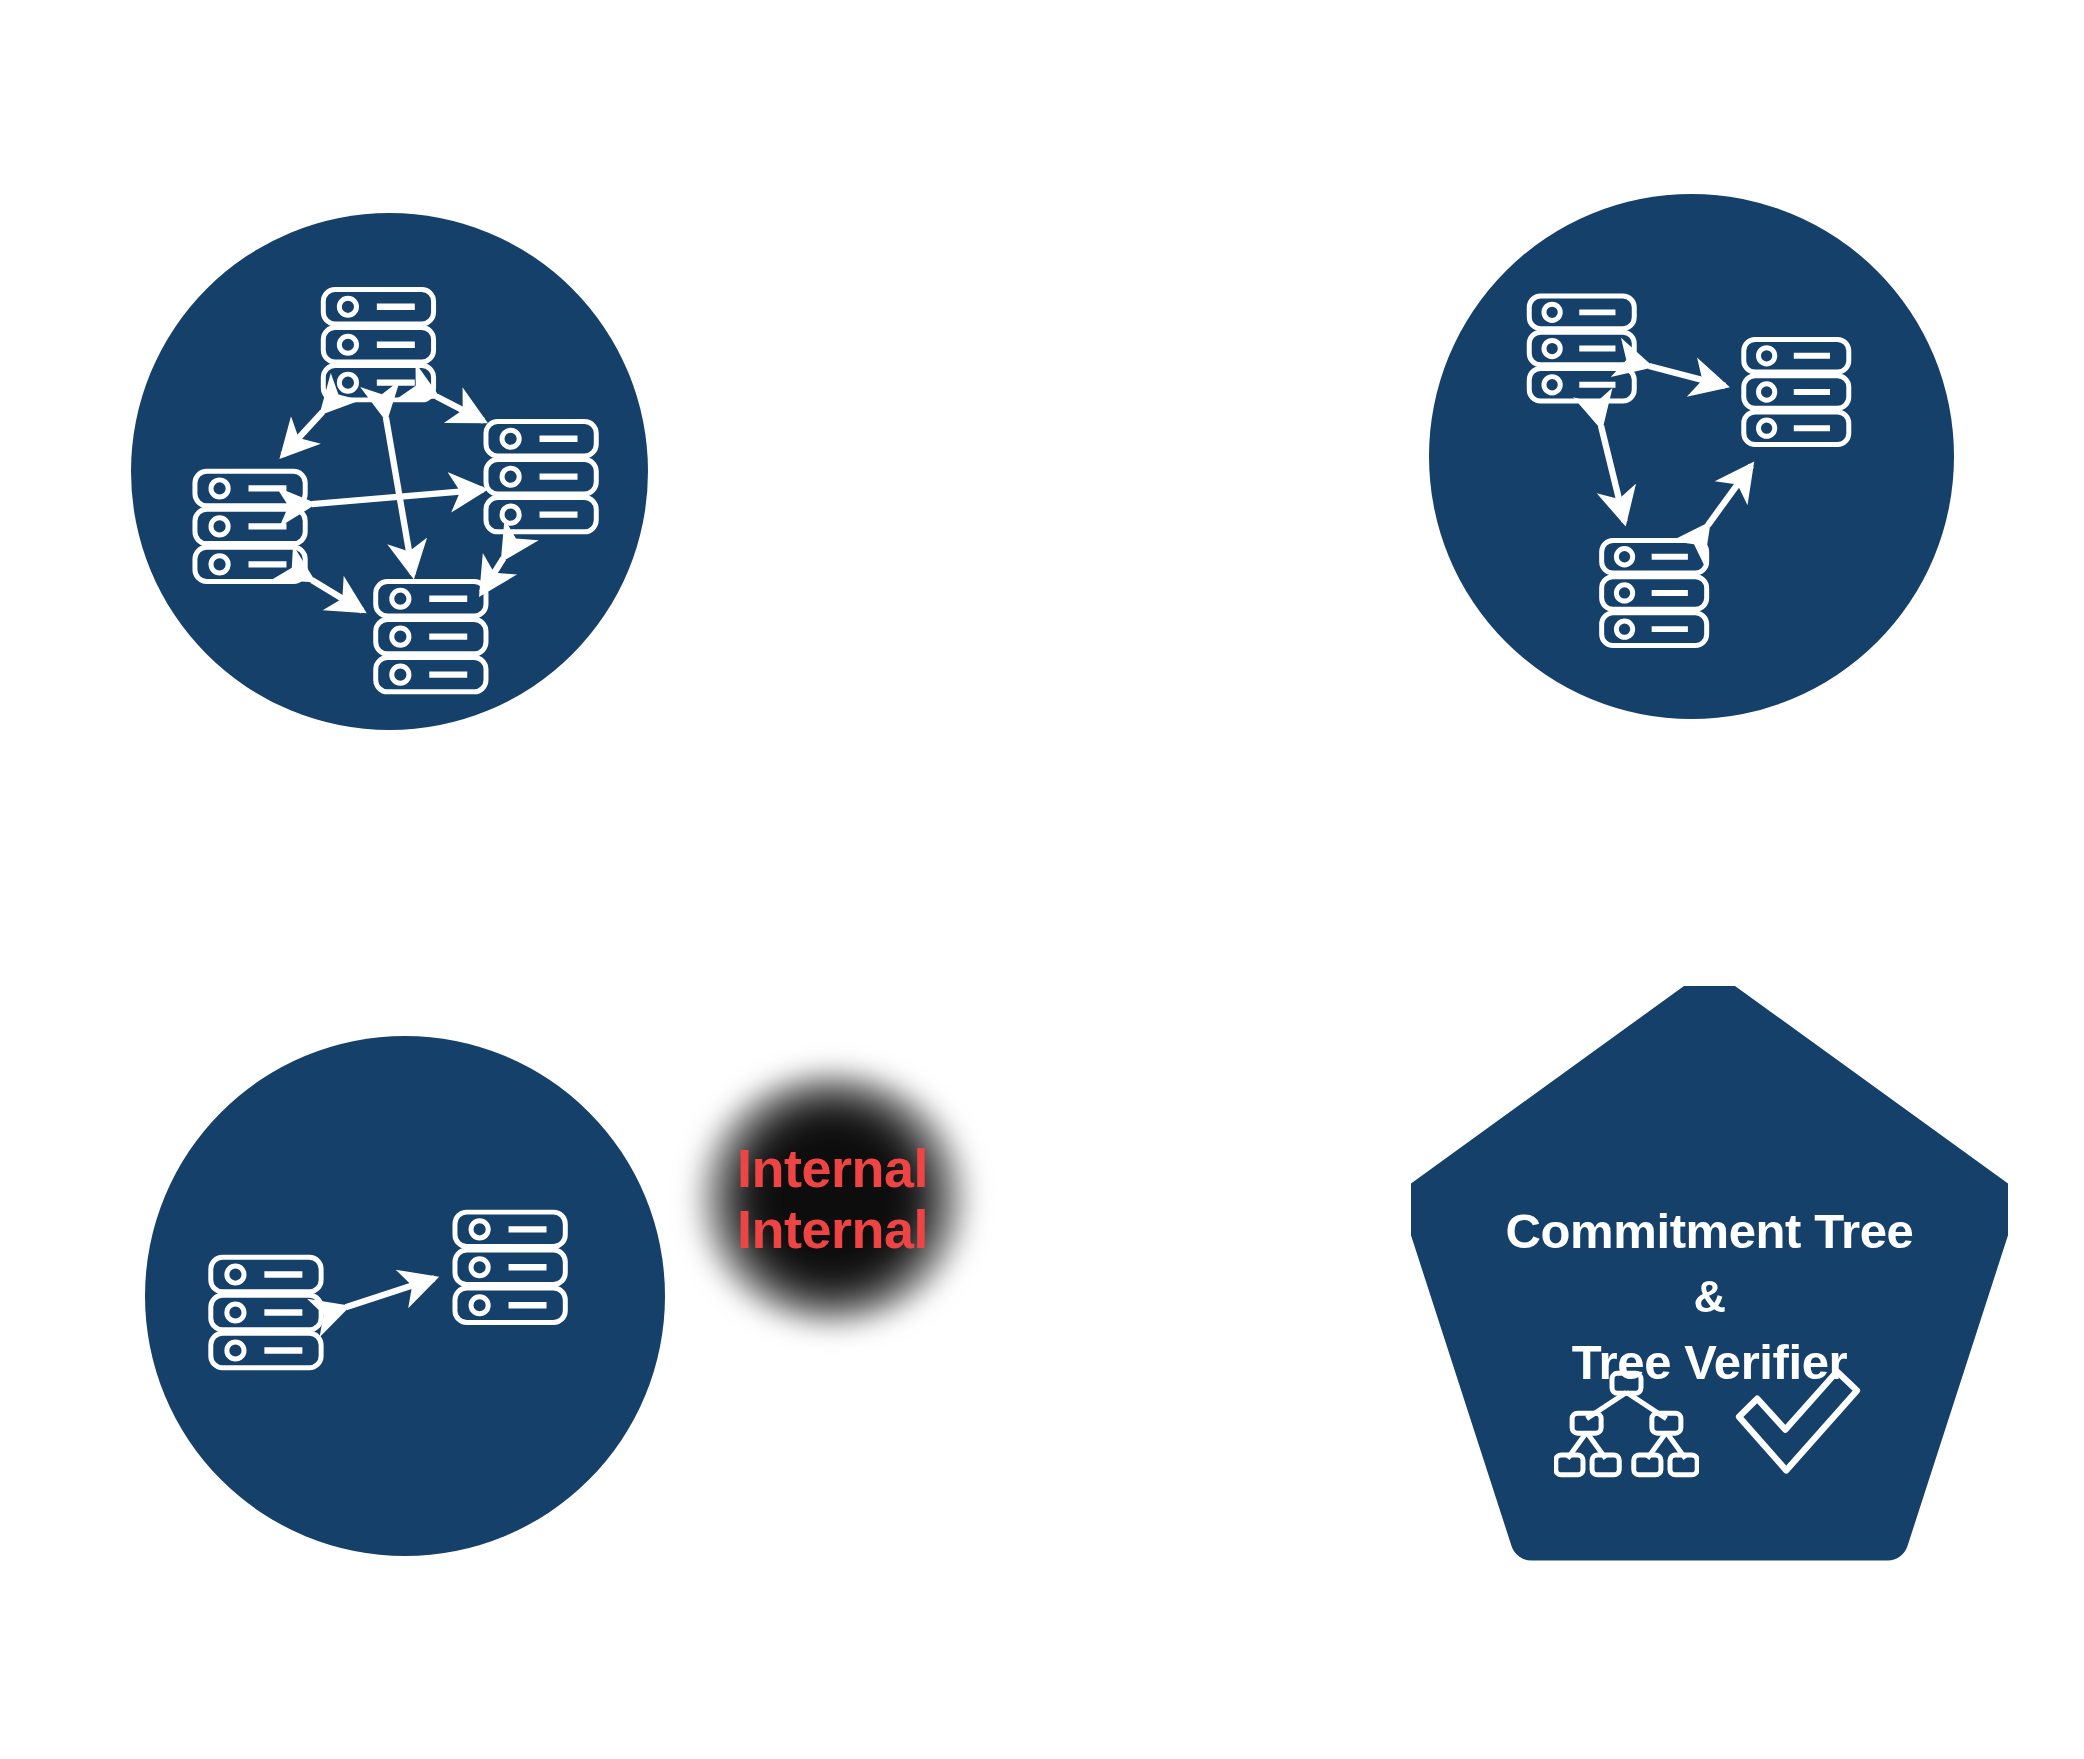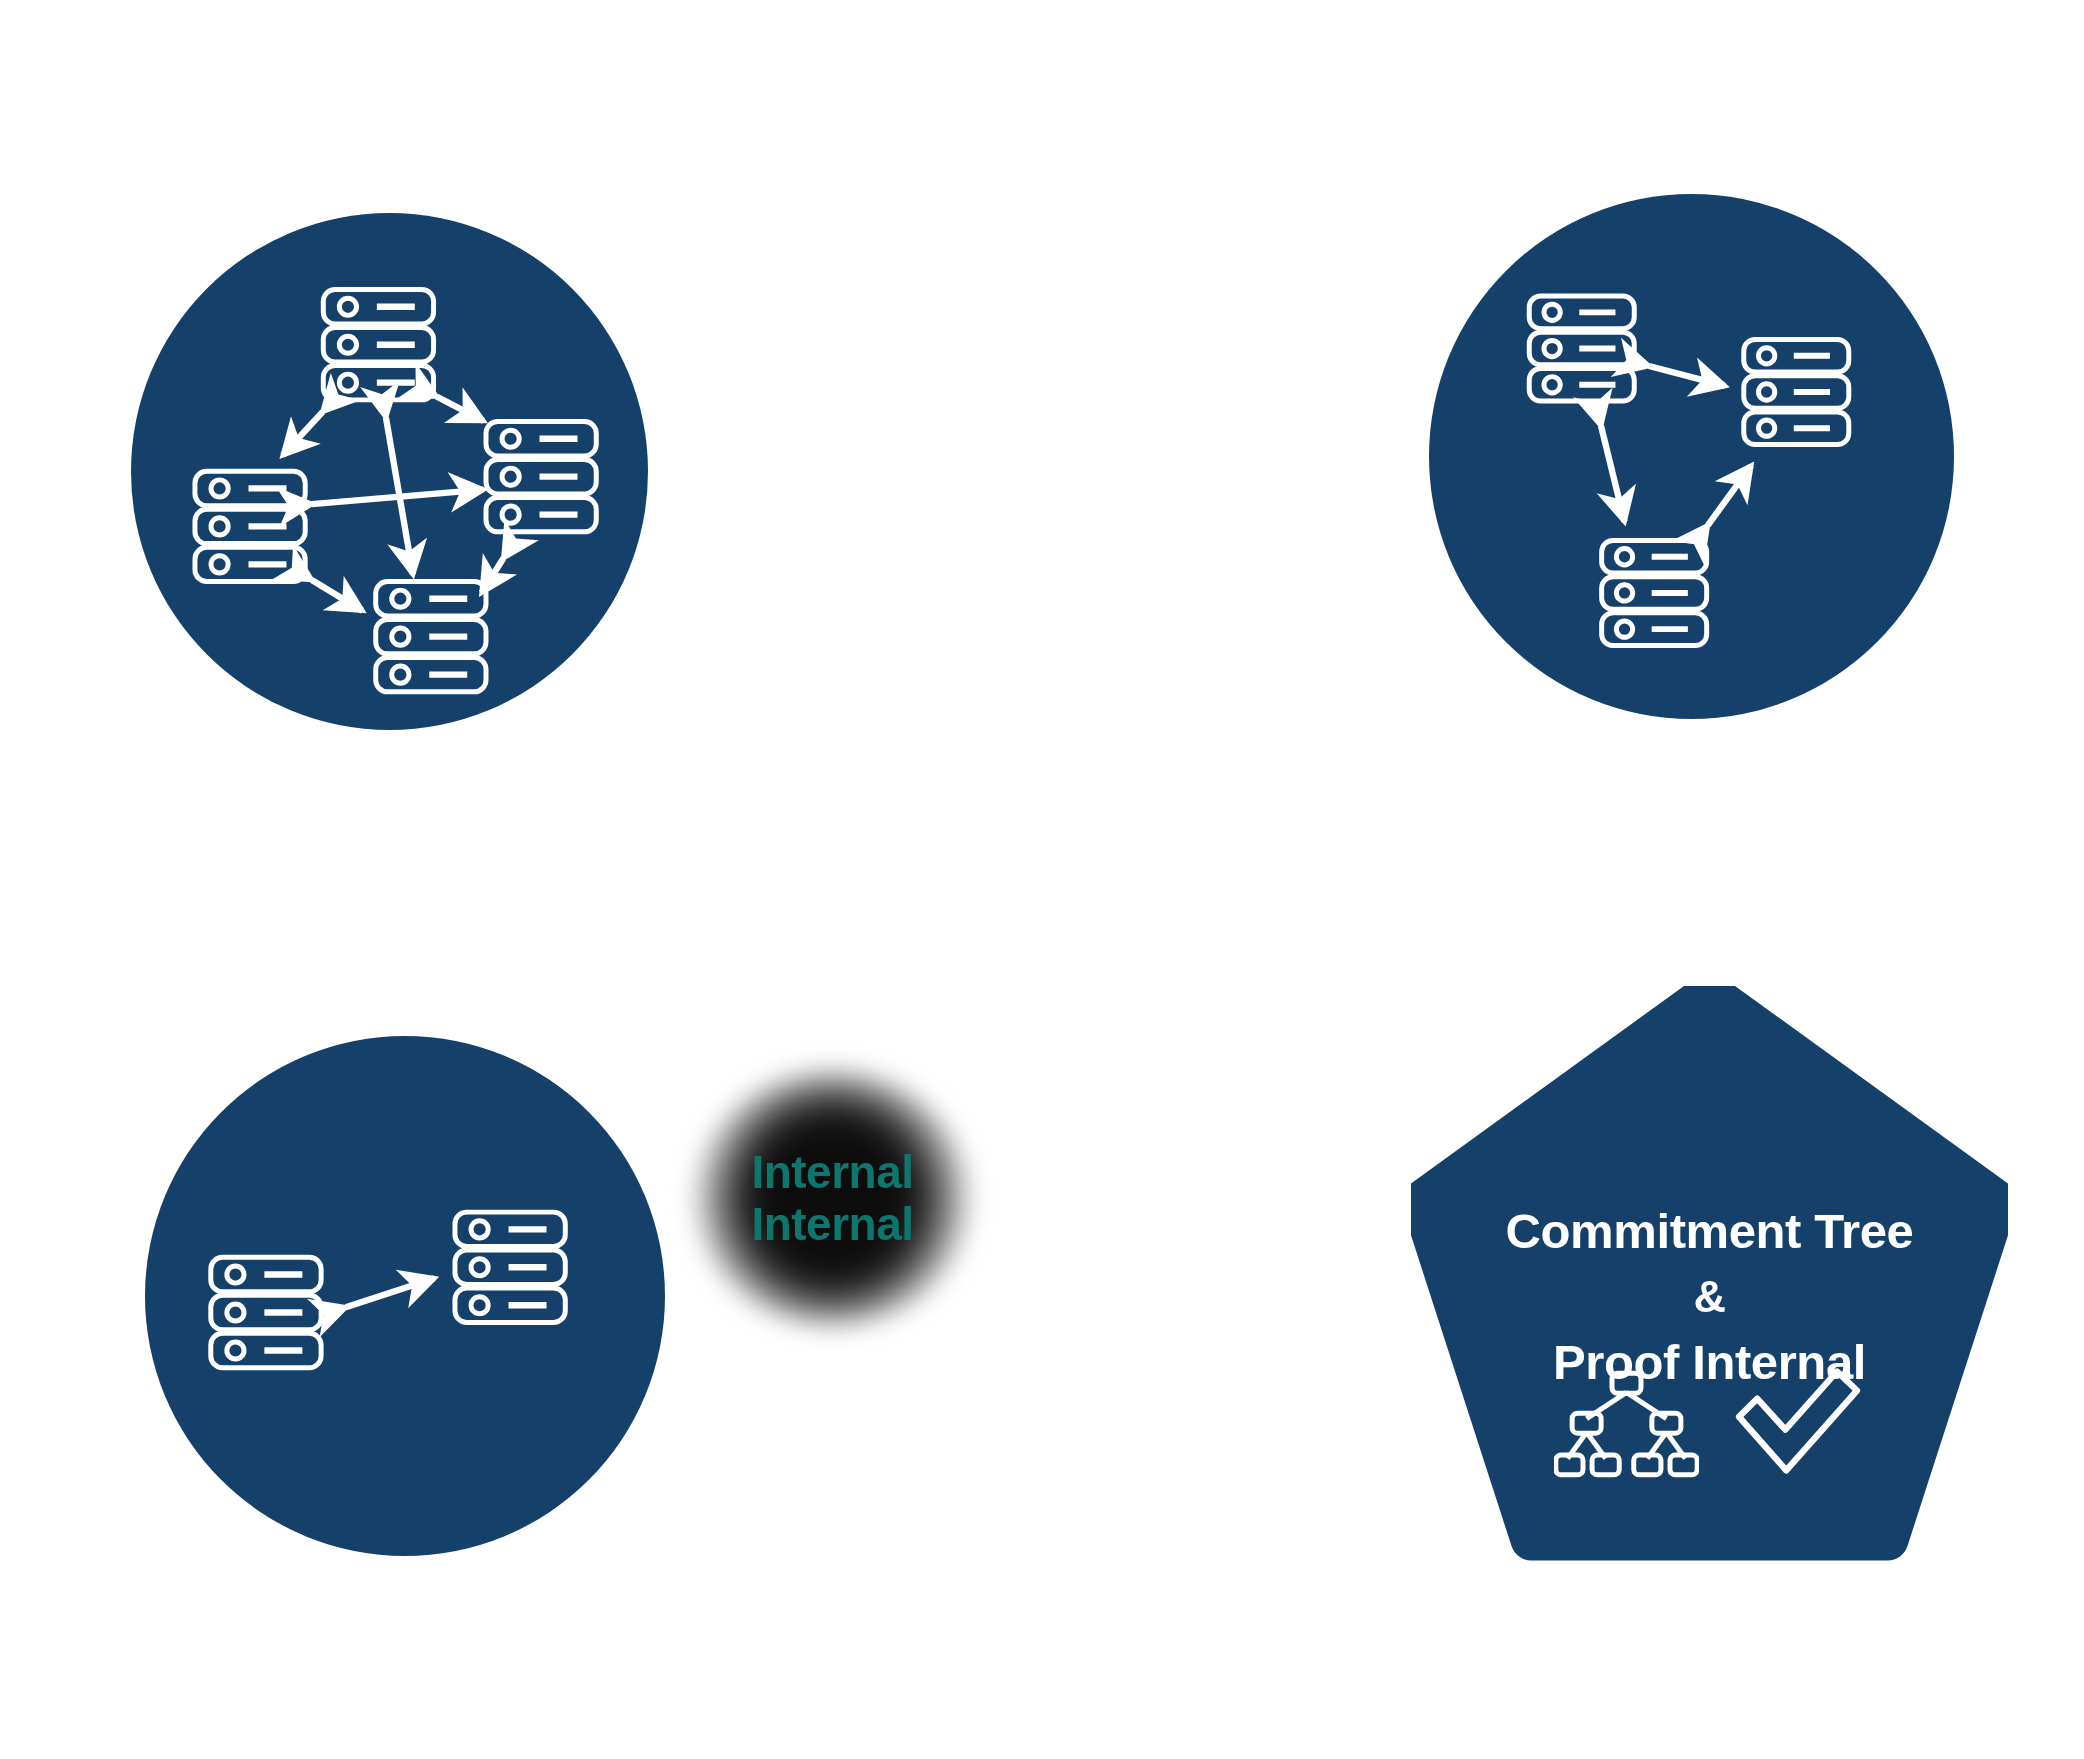--- a/index.html
+++ b/index.html
@@ -56,23 +56,23 @@
                 rgba(20,20,20,0.92) 48%,
                 rgba(60,60,60,0.60) 62%,
                 rgba(140,140,140,0.28) 76%,
                 rgba(220,220,220,0.07) 88%,
                 rgba(255,255,255,0) 100%);
     filter: blur(12.7px);
   }
   .blob-label {
     position: relative;
     z-index: 2;
-    color: #0f766e;
+    color: #ef4444;
     font-weight: bold;
-    font-size: 46px;
+    font-size: 54px;
     line-height: 1.12;
     text-align: left;
     letter-spacing: -0.5px;
     white-space: nowrap;
   }
   .blob-label .l1 { display: block; }
   .blob-label .l2 { display: block; }
 
   
   .pent-text {
@@ -257,21 +257,21 @@
       <path d="M330 8
                L648 238
                L527 612
                L133 612
                L12 238 Z" fill="#15406A" stroke="#15406A" stroke-width="46" stroke-linejoin="round"></path>
     </svg>
 
     <div class="pent-text">
       <span class="ln">Commitment Tree</span>
       <span class="ln amp">&amp;</span>
-      <span class="ln">Proof Internal</span>
+      <span class="ln">Tree Verifier</span>
     </div>
 
     <div class="pent-icons">
 
       <svg width="145" height="118" viewBox="0 0 160 130">
         <g fill="none" stroke="#ffffff" stroke-width="5.5" stroke-linejoin="round">
 
           <line x1="80" y1="29" x2="36" y2="58"></line>
           <line x1="80" y1="29" x2="124" y2="58"></line>
           <line x1="36" y1="73" x2="15" y2="102"></line>

